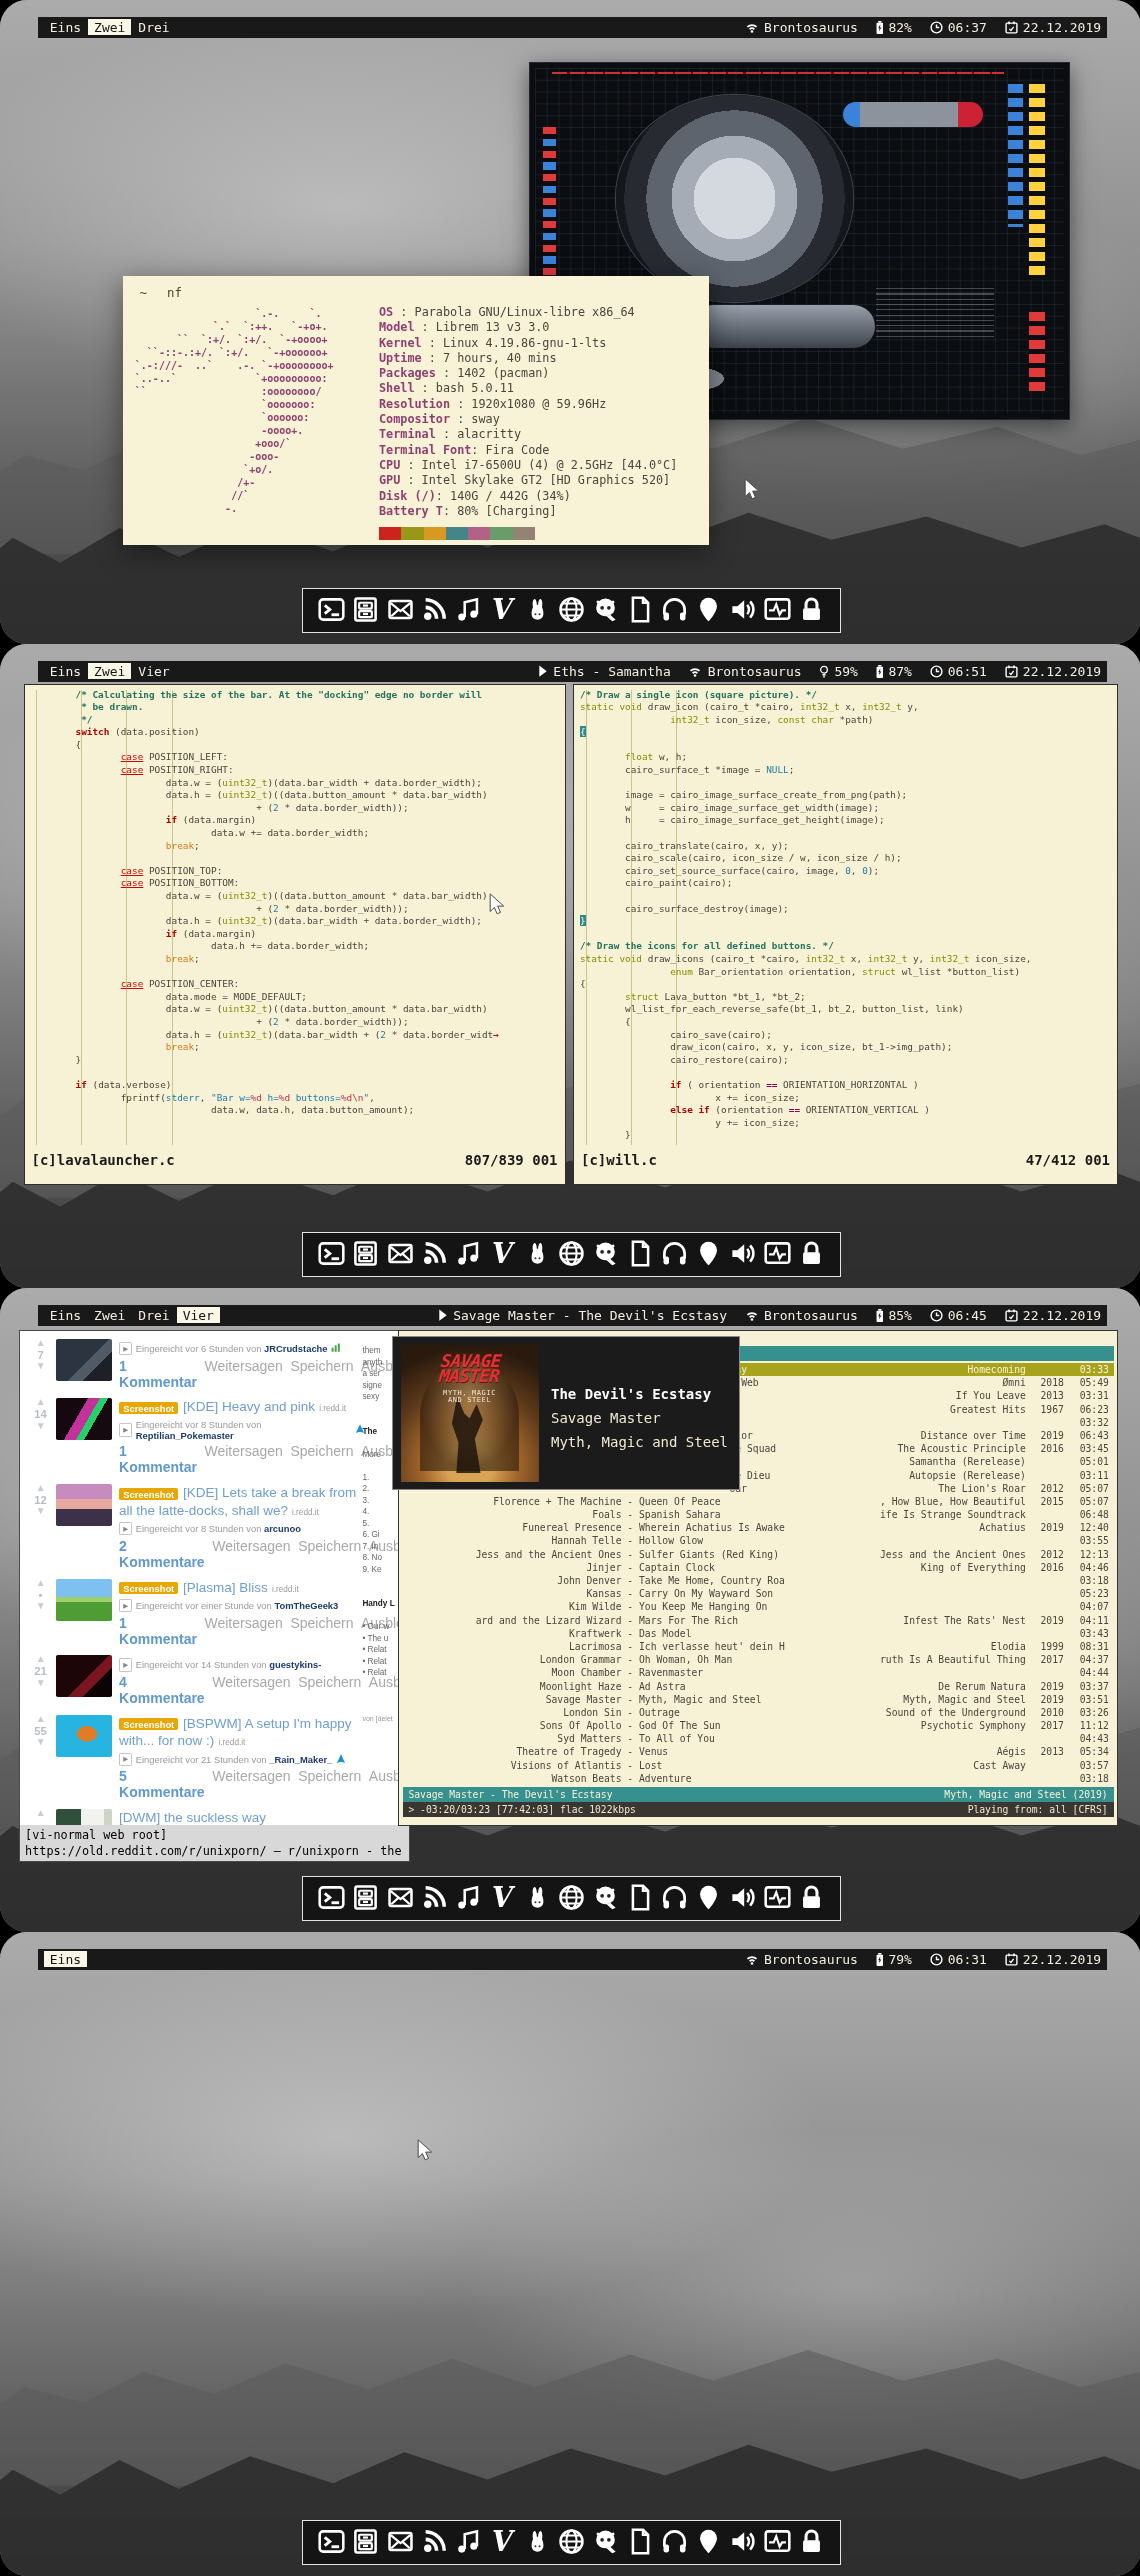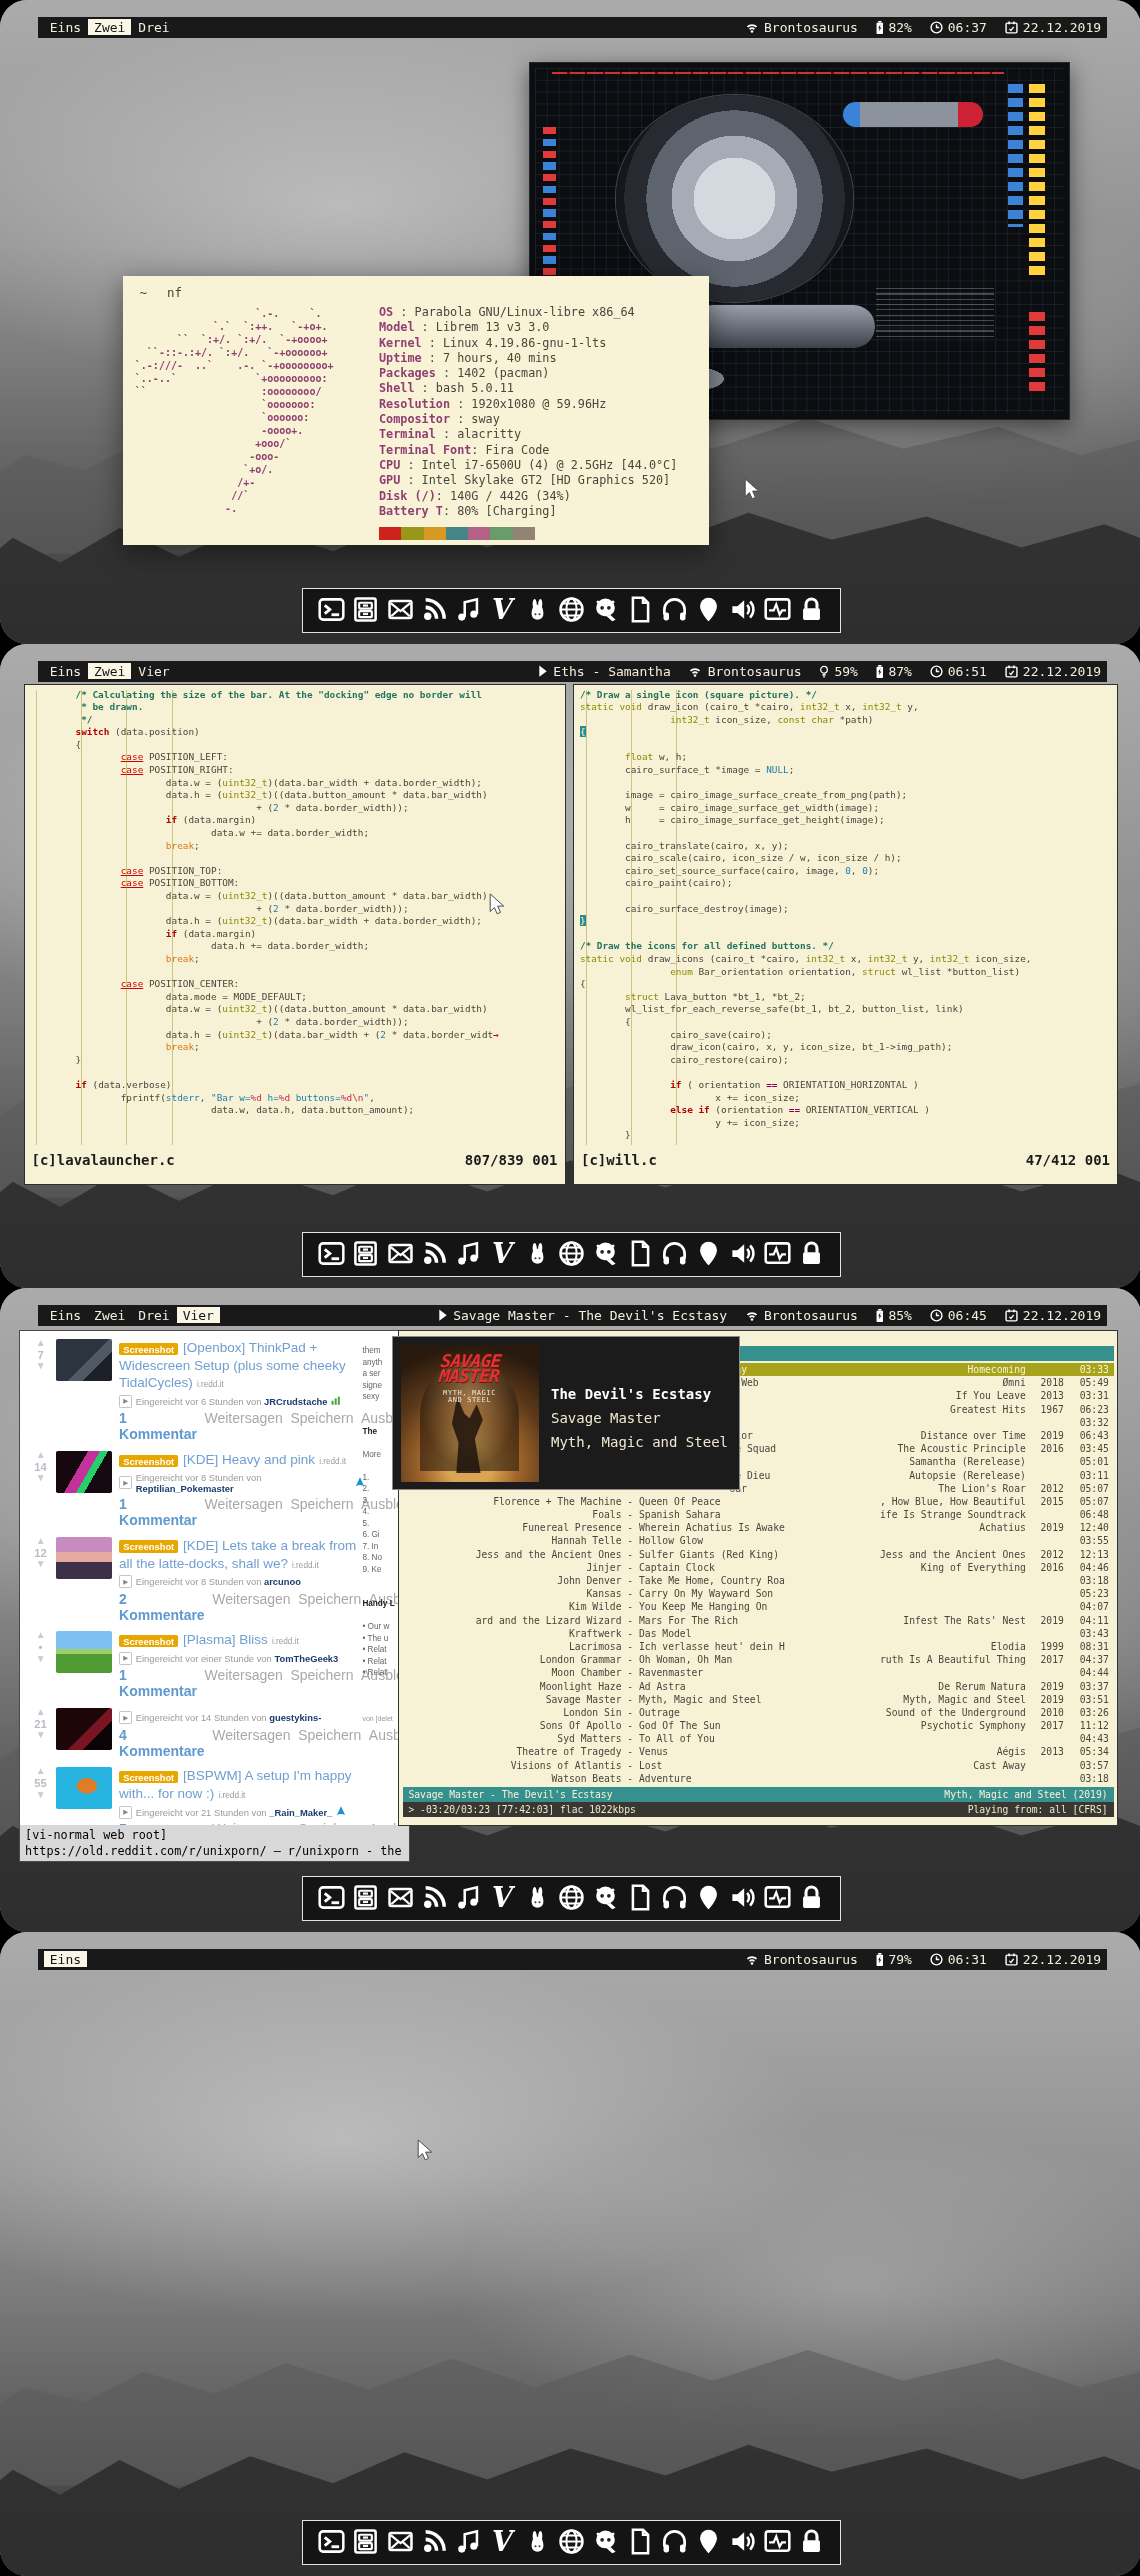--- a/index.html
+++ b/index.html
@@ -562,21 +562,20 @@
       <div class="browser">
         <div class="posts">
             <article class="post">
               <div class="votes">
                 <div class="varrow">▲</div>
                 <div class="score">7</div>
                 <div class="varrow">▼</div>
               </div>
               <div class="thumb t1"></div>
               <div class="pbody">
-                <div><span class="flair">Screenshot</span><a class="ptitle">[Openbox] ThinkPad + Widescreen Setup (plus some cheeky TidalCycles)</a><span class="pdomain">i.redd.it</span></div>
                 <div class="pmeta">
                   <span class="expando">▶</span>
                   <span>Eingereicht vor 6 Stunden von <b class="pauthor">JRCrudstache</b></span>
                   <span><svg width="9.4" height="9.4" viewBox="0 0 16 16">
                       <rect x="1" y="8" width="3.4" height="7" fill="#46a546"></rect>
                       <rect x="6.3" y="4" width="3.4" height="11" fill="#46a546"></rect>
                       <rect x="11.6" y="1" width="3.4" height="14" fill="#46a546"></rect>
                     </svg></span>
                 </div>
                 <div class="pactions">

